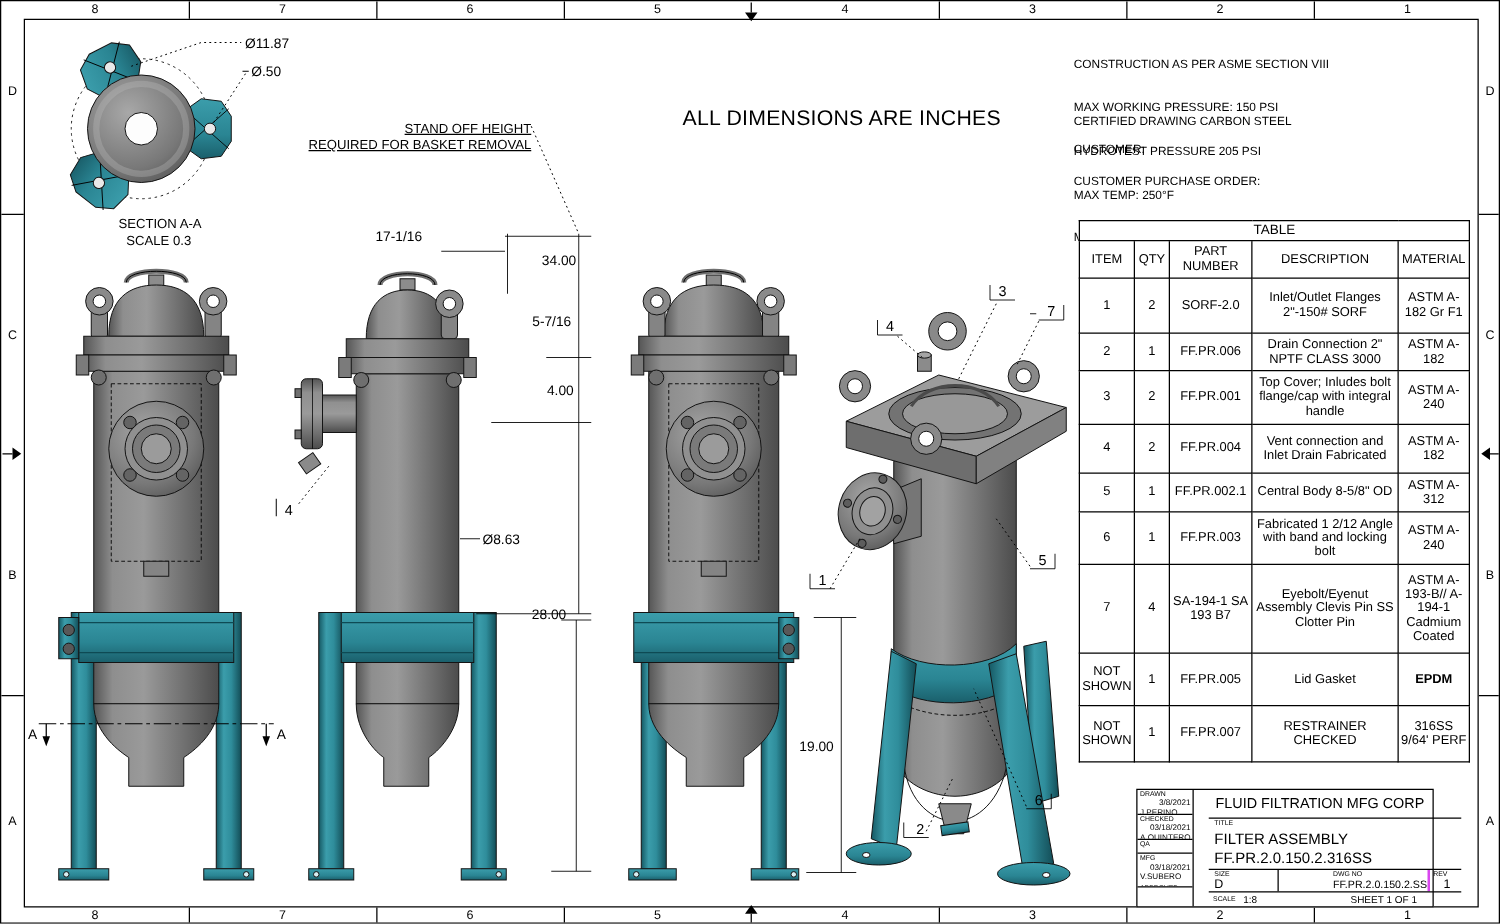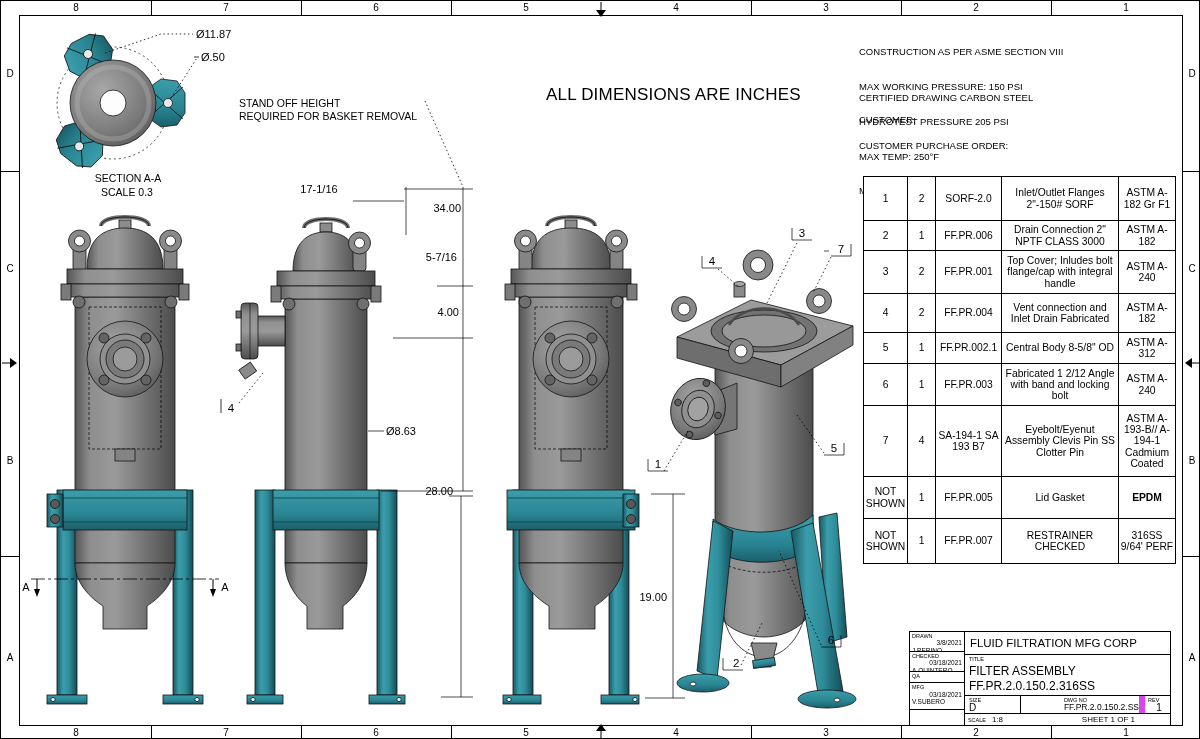--- a/index.html
+++ b/index.html
@@ -10,43 +10,43 @@
   .zr{position:absolute;font-size:10px;line-height:14px;text-align:center;width:14px;height:14px;}
   .tick-v{position:absolute;width:1px;height:14px;background:#000;}
   .tick-h{position:absolute;width:18px;height:1px;background:#000;}
   .drawing-svg{position:absolute;left:0;top:0;}
   .notes{position:absolute;left:858px;top:22px;font-size:9.5px;line-height:11.6px;white-space:pre;}
   .note-line{height:11.6px;}
   .note-cert{position:absolute;left:858px;top:91px;font-size:9.5px;}
   .note-cust{position:absolute;left:858px;top:113px;font-size:9.5px;}
   .note-po{position:absolute;left:858px;top:139px;font-size:9.5px;}
   .headline{position:absolute;left:545px;top:84px;font-size:17px;letter-spacing:.2px;}
-  .standoff{position:absolute;left:238px;top:96px;width:186px;font-size:10.5px;line-height:13px;}
+  .standoff{position:absolute;left:238px;top:96px;width:186px;font-size:10.5px;line-height:13px;text-align:right;text-decoration:underline;}
   
   .bom{position:absolute;left:862px;top:175px;width:312px;border-collapse:collapse;table-layout:fixed;
        font-size:10.3px;line-height:1.1;text-align:center;background:#fff;}
   .bom td{border:1px solid #000;padding:0 1px;vertical-align:middle;overflow:hidden;}
   .t-title td{height:15px;font-size:10.8px;}
   
-  .tblock{position:absolute;left:908px;top:630px;width:262px;height:95px;border:1px solid #000;box-sizing:border-box;
-          background:#fff;display:flex;}
+  .tblock{position:absolute;left:908px;top:630px;width:238px;height:95px;border:1px solid #000;box-sizing:border-box;
+          background:#fff;display:flex;gap:12px;}
   .tb-left{width:99px;border-right:1px solid #000;box-sizing:border-box;display:flex;flex-direction:column;}
   .tb-row{position:relative;border-bottom:1px solid #000;box-sizing:border-box;padding:1px 2px 0 2px;overflow:hidden;}
   .tb-lbl{display:block;font-size:5.5px;line-height:6px;color:#000;}
   .tb-name{font-size:6.5px;line-height:7px;}
   .tb-date{position:absolute;right:2px;top:7px;font-size:6.5px;}
   .tb-date2{position:absolute;right:2px;top:8px;font-size:6.5px;}
   .tb-right{flex:1;display:flex;flex-direction:column;box-sizing:border-box;}
   .tb-company{height:23px;border-bottom:1px solid #000;box-sizing:border-box;font-size:11.5px;line-height:22px;padding-left:5px;white-space:nowrap;}
   .tb-titlelbl{height:9px;font-size:5.5px;line-height:9px;padding-left:4px;}
   .tb-t1{height:16px;font-size:12px;line-height:15px;padding-left:4px;}
   .tb-t2{height:16px;font-size:12px;line-height:14px;padding-left:4px;}
   .tb-sizerow{height:19px;border-top:1px solid #000;box-sizing:border-box;display:flex;}
   .tb-size{width:56px;border-right:1px solid #000;box-sizing:border-box;padding:1px 0 0 4px;}
-  .tb-dwg{flex:1;border-right:6px solid #d946ef;box-sizing:border-box;padding:1px 0 0 3px;margin-left:40px;}
+  .tb-dwg{flex:1;border-right:2px solid #d946ef;box-sizing:border-box;padding:1px 0 0 3px;margin-left:40px;}
   .tb-rev{width:25px;box-sizing:border-box;padding:1px 0 0 3px;text-align:left;}
   .tb-sizeval{display:block;font-size:10px;line-height:10px;}
   .tb-dwgval{display:block;font-size:8.5px;line-height:9px;white-space:nowrap;}
   .tb-revval{display:block;font-size:10px;line-height:10px;text-align:center;}
   .tb-scalerow{height:12px;border-top:1px solid #000;box-sizing:border-box;display:flex;align-items:center;padding:0 3px;font-size:8px;justify-content:flex-end;}
   .tb-scalerow .tb-lbl{display:inline;margin-right:6px;}
   .tb-scaleval{font-size:8px;}
   .tb-sheet{margin-left:auto;margin-right:32px;font-size:8px;}
   
   .oln{stroke:#141414;stroke-width:.8;}
@@ -443,20 +443,30 @@
 
   <table class="bom">
     <colgroup>
         <col style="width:44px">
         <col style="width:28px">
         <col style="width:66px">
         <col style="width:117px">
         <col style="width:57px">
       </colgroup>
     <tbody>
+        <tr class="t-title">
+          <td colspan="5">TABLE</td>
+        </tr>
+    <tr style="height:30px">
+      <td>ITEM</td>
+      <td>QTY</td>
+      <td>PART NUMBER</td>
+      <td>DESCRIPTION</td>
+      <td>MATERIAL</td>
+    </tr>
     <tr style="height:44px">
       <td>1</td>
           <td>2</td>
           <td>SORF-2.0</td>
           <td>Inlet/Outlet Flanges 2"-150# SORF</td>
           <td>ASTM A-182 Gr F1</td>
     </tr>
     <tr style="height:30px">
       <td>2</td>
           <td>1</td>

